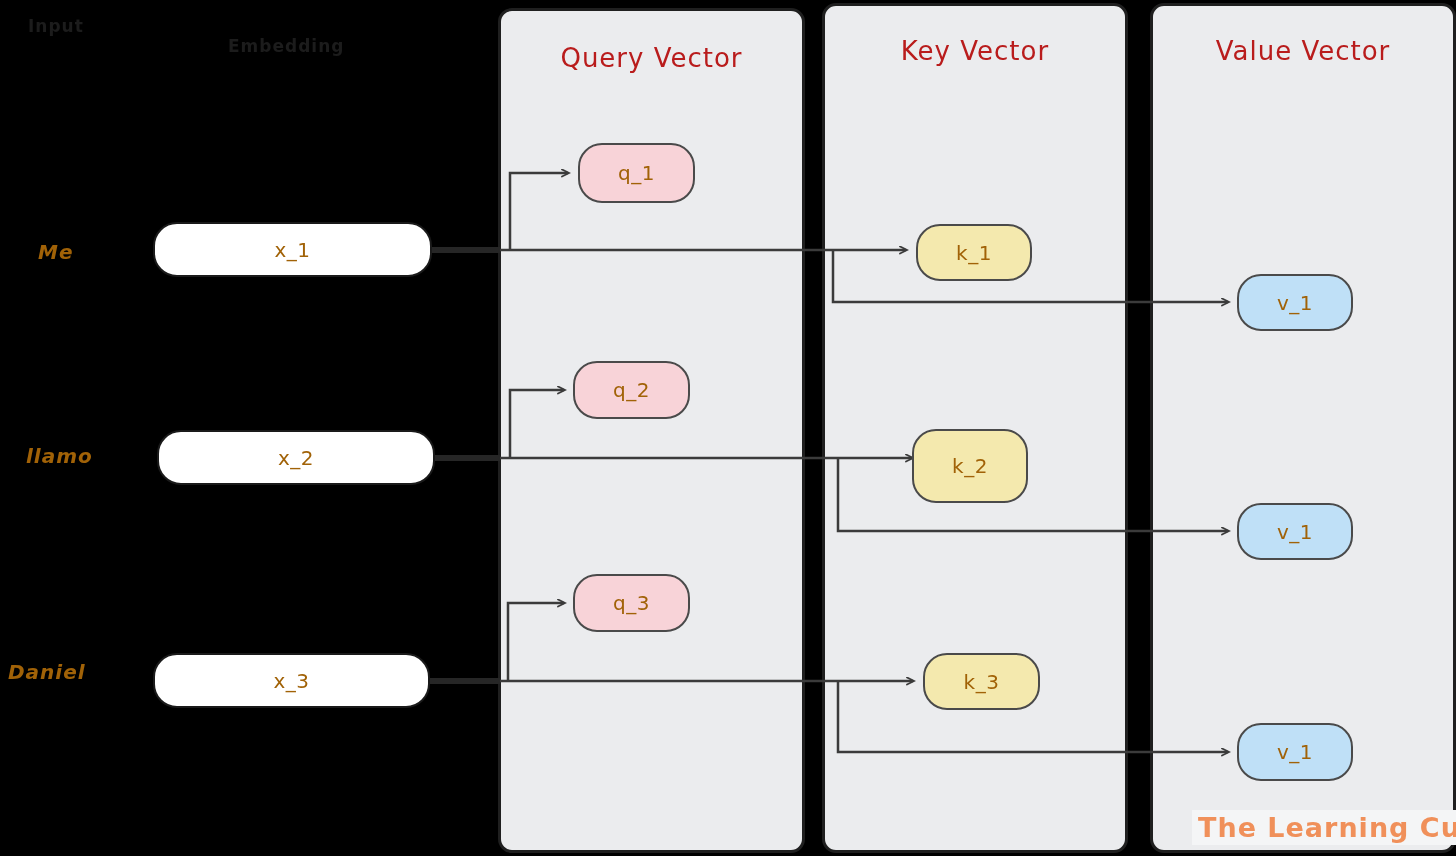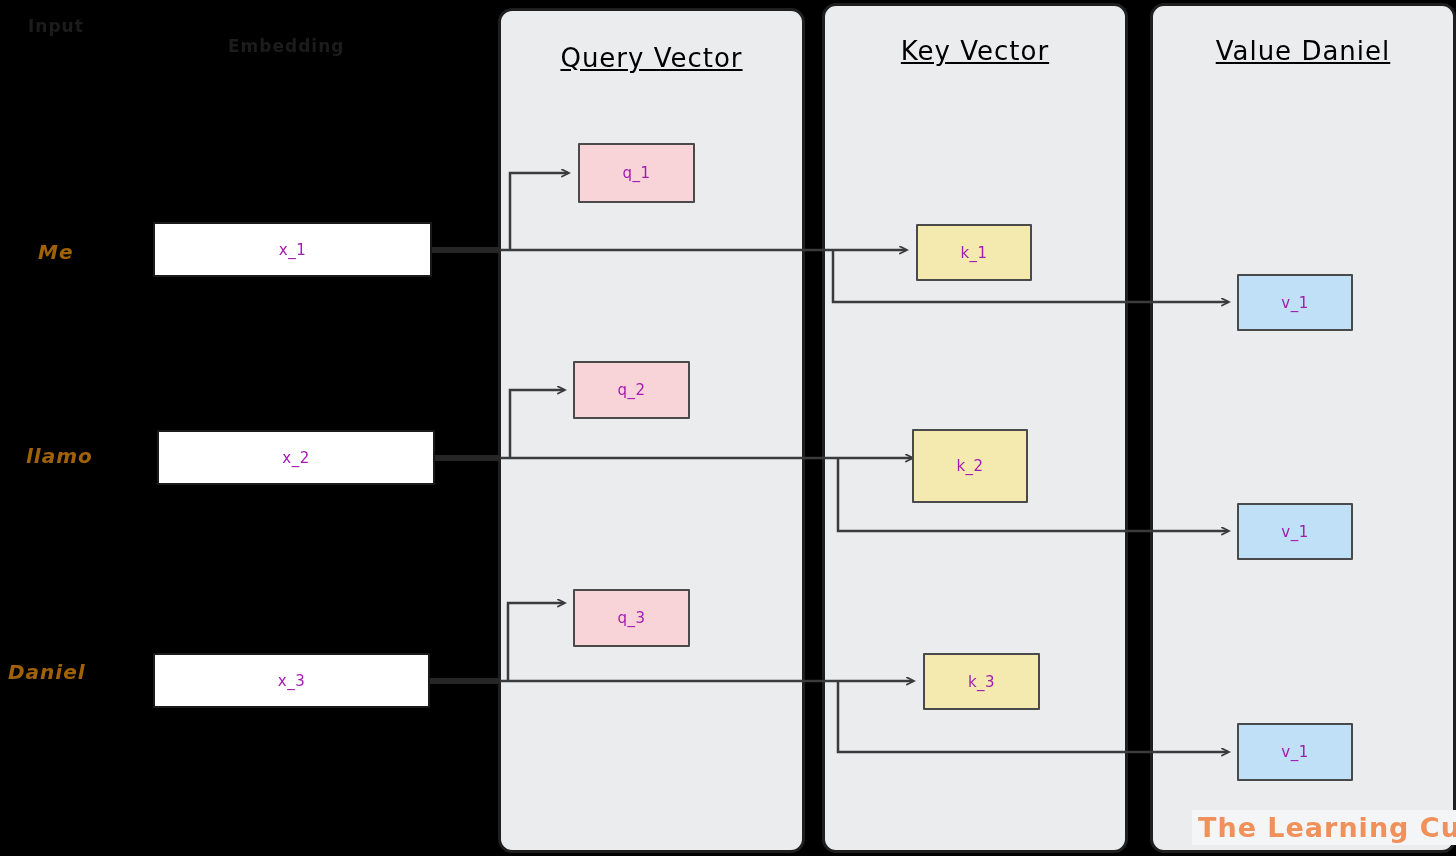--- a/index.html
+++ b/index.html
@@ -16,27 +16,27 @@
     position:absolute;color:#a16207;font-size:20px;font-weight:bold;
     font-style:italic;letter-spacing:1px;
   }
   
   .panel{
     position:absolute;background:#ebecee;border:3px solid #1f1f1f;
     border-radius:14px;box-sizing:border-box;
   }
   .panel-title{
     position:absolute;left:0;right:0;text-align:center;
-    color:#000000;font-size:26px;letter-spacing:1px;font-weight:500;text-decoration:underline;
+    color:#b91c1c;font-size:26px;letter-spacing:1px;font-weight:500;
   }
   
   .node{
-    position:absolute;border:2.5px solid #4a4a4a;border-radius:1px;
+    position:absolute;border:2.5px solid #4a4a4a;border-radius:24px;
     box-sizing:border-box;display:flex;align-items:center;justify-content:center;
-    color:#a21caf;font-size:15px;letter-spacing:0.5px;
+    color:#a16207;font-size:20px;letter-spacing:0.5px;
   }
   .embed{background:#ffffff;border-color:#1a1a1a;}
   .query{background:#f8d3d8;}
   .key{background:#f4e9ae;}
   .value{background:#bfe0f7;}
   .arrows{position:absolute;left:0;top:0;pointer-events:none;}
   .watermark{
     position:absolute;color:#f0905a;font-size:27px;font-weight:bold;
     letter-spacing:1px;background:#f4f5f6;padding:2px 6px;white-space:nowrap;
   }
@@ -53,21 +53,21 @@
   <div class="row-label" style="left:26px;top:444px;">llamo</div>
   <div class="row-label" style="left:8px;top:660px;">Daniel</div>
 
   <div class="panel" style="left:498px;top:8px;width:307px;height:845px;">
     <div class="panel-title" style="top:32px;">Query Vector</div>
   </div>
   <div class="panel" style="left:822px;top:3px;width:306px;height:850px;">
     <div class="panel-title" style="top:30px;">Key Vector</div>
   </div>
   <div class="panel" style="left:1150px;top:3px;width:306px;height:850px;">
-    <div class="panel-title" style="top:30px;">Value Daniel</div>
+    <div class="panel-title" style="top:30px;">Value Vector</div>
   </div>
 
   <svg class="arrows" width="1456" height="856" viewBox="0 0 1456 856">
     <defs>
       <marker id="ah" markerWidth="10" markerHeight="10" refX="7" refY="4.5" orient="auto" markerUnits="userSpaceOnUse">
         <path d="M1,1 L8,4.5 L1,8" fill="none" stroke="#3b3b3b" stroke-width="1.8" stroke-linecap="round"></path>
       </marker>
     </defs>
 
     <path d="M432,250 H500" stroke="#262626" stroke-width="6" fill="none"></path>
@@ -96,21 +96,21 @@
   <div class="node embed" style="left:153px;top:653px;width:277px;height:55px;">
     <span>x_3</span>
   </div>
 
   <div class="node query" style="left:578px;top:143px;width:117px;height:60px;">
     <span>q_1</span>
   </div>
   <div class="node query" style="left:573px;top:361px;width:117px;height:58px;">
     <span>q_2</span>
   </div>
-  <div class="node query" style="left:573px;top:574px;width:117px;height:58px;margin-top:15px;">
+  <div class="node query" style="left:573px;top:574px;width:117px;height:58px;">
     <span>q_3</span>
   </div>
 
   <div class="node key" style="left:916px;top:224px;width:116px;height:57px;">
     <span>k_1</span>
   </div>
   <div class="node key" style="left:912px;top:429px;width:116px;height:74px;">
     <span>k_2</span>
   </div>
   <div class="node key" style="left:923px;top:653px;width:117px;height:57px;">

